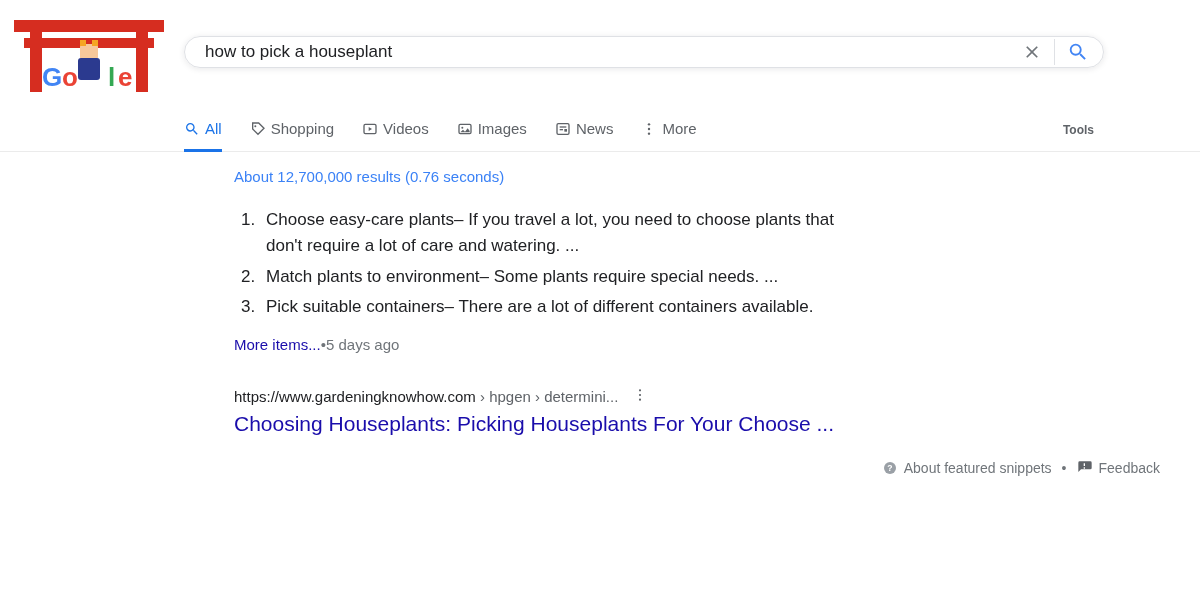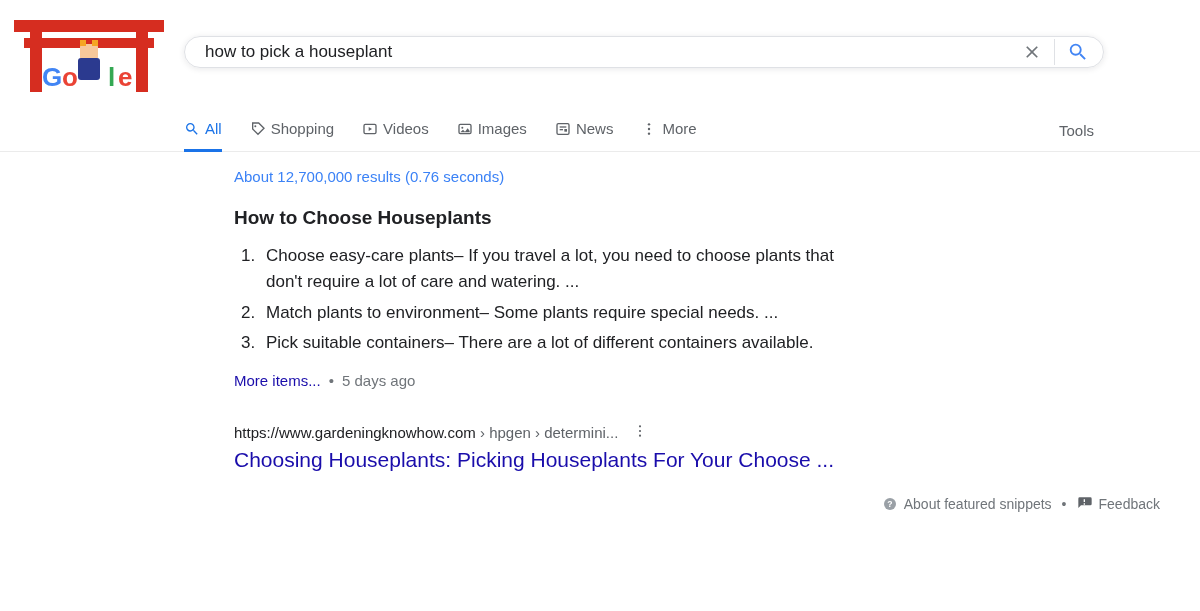--- a/index.html
+++ b/index.html
@@ -12,28 +12,28 @@
   .searchinput { flex: 1; border: none; outline: none; font-size: 17px; color: #202124; background: transparent; }
   .search-divider { width: 1px; height: 26px; background: #dfe1e5; margin: 0 12px; }
   .search-clear { cursor: pointer; color: #70757a; display:flex; align-items:center; }
   .search-mag { cursor: pointer; color: #4285f4; display:flex; align-items:center; }
   .underbar { margin-left: 184px; margin-top: 22px; }
   .tabs-row { display: flex; align-items: center; max-width: 920px; }
   .tabs { display: flex; gap: 28px; }
   .tab { display: flex; align-items: center; gap: 5px; color: #5f6368; font-size: 15px; padding-bottom: 12px; cursor: pointer; border-bottom: 3px solid transparent; }
   .tab.active { color: #1a73e8; border-bottom-color: #1a73e8; }
   .tab .ticon { display: inline-flex; }
-  .tools { margin-left: auto; color: #5f6368; font-size: 15px; padding-bottom: 12px; cursor: pointer; padding-right:10px; }
+  .tools { margin-left: auto; color: #5f6368; font-size: 12px; padding-bottom: 12px; cursor: pointer; padding-right:10px;font-weight:bold; }
   .fullsep { border-bottom: 1px solid #ebebeb; margin-top: -1px; }
   .content { margin-left: 184px; max-width: 700px; padding-right: 20px; }
   .stats { color: #3b82f6; font-size: 15px; margin: 16px 0 22px 50px; }
   .snip-title { font-size: 19px; font-weight: 700; color: #202124; margin-bottom: 14px; margin-left: 50px; }
   .snip-list { margin-left: 50px; padding-left: 26px; font-size: 17px; color: #202124; line-height: 1.55; }
   .snip-list li { padding-left: 6px; margin-bottom: 4px; }
-  .more-row { margin-left: 50px; margin-top: 16px; font-size: 15px; display:flex; align-items:center; gap:8px; }
+  .more-row { margin-left: 50px; margin-top: 16px; font-size: 15px; display:flex; align-items:center; gap:0; }
   .more-link { color: #1a0dab; cursor: pointer; }
   .dotsep { color: #70757a; }
   .age { color: #70757a; }
   .cite-row { margin-left: 50px; margin-top: 34px; font-size: 15px; color: #202124; display:flex; align-items:center; gap:14px; }
   .cite-path { color: #5f6368; }
   .cite-menu { color: #5f6368; cursor:pointer; }
   .result-title { margin-left: 50px; margin-top: 6px; font-size: 21px; color: #1a0dab; cursor: pointer; }
   .footerbar { display:flex; align-items:center; justify-content:flex-end; gap:10px; font-size:14px; color:#70757a; padding: 24px 40px 10px 0; }
   .footerlink { display:flex; align-items:center; gap:6px; cursor:pointer; }
   .qicon, .flagicon { display:inline-flex; }
@@ -153,21 +153,20 @@
       </div>
     </div>
     <div class="tools">Tools</div>
   </div>
 </div>
 <div class="fullsep"></div>
 
 <div class="content">
   <div class="stats">About 12,700,000 results (0.76 seconds)</div>
 
-  <div class="snip-title">How to Choose Houseplants</div>
   <ol class="snip-list">
     <li>Choose easy-care plants– If you travel a lot, you need to choose plants that don't require a lot of care and watering. ...</li>
     <li>Match plants to environment– Some plants require special needs. ...</li>
     <li>Pick suitable containers– There are a lot of different containers available.</li>
   </ol>
   <div class="more-row">
     <span class="more-link">More items...</span>
     <span class="dotsep">•</span>
     <span class="age">5 days ago</span>
   </div>

